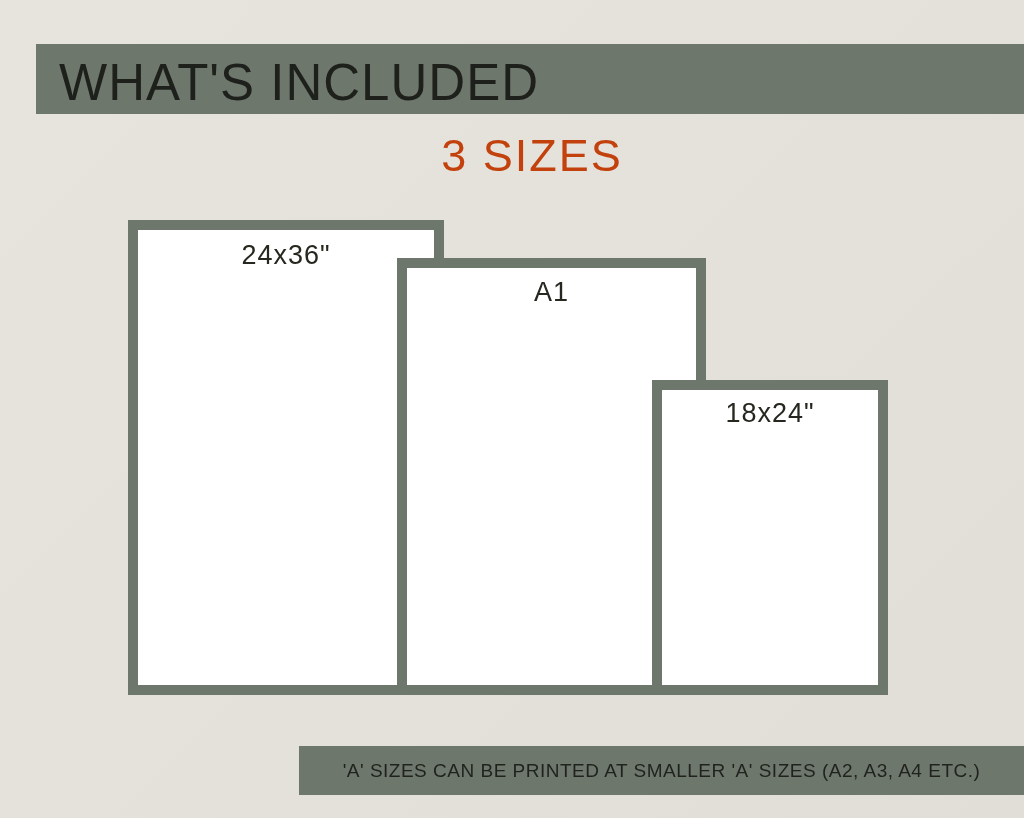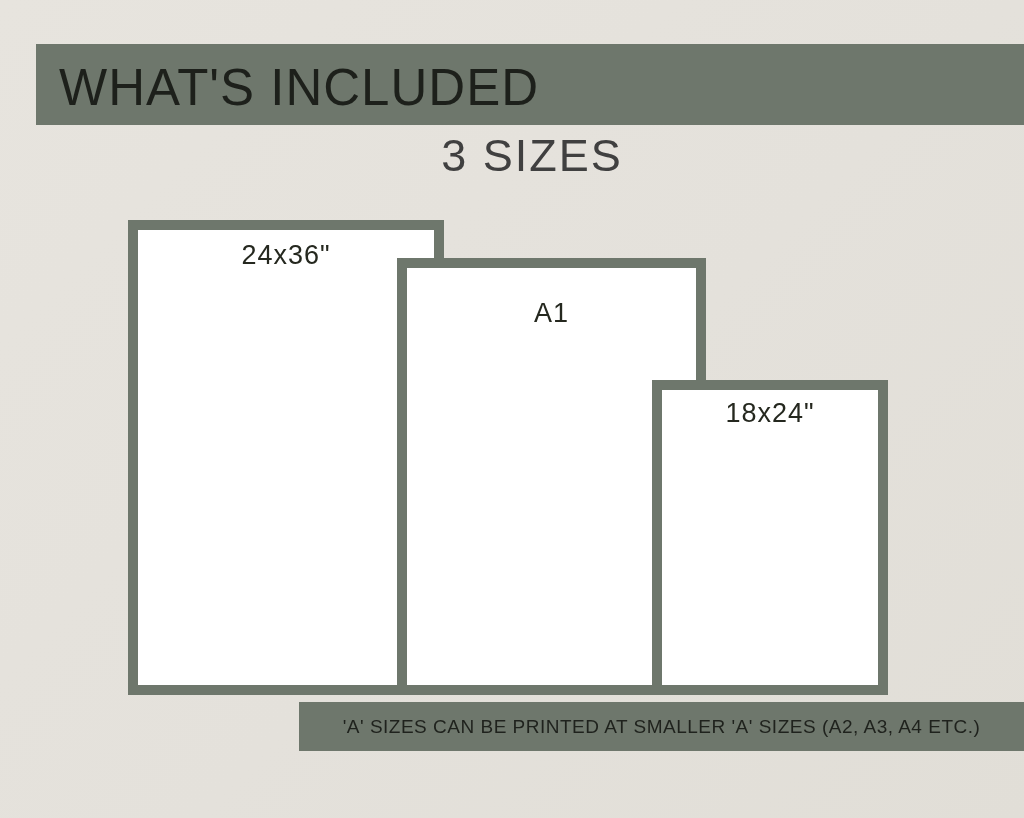--- a/index.html
+++ b/index.html
@@ -20,21 +20,21 @@
     position: absolute;
     inset: 0;
   }
 
   
   .header-band {
     position: absolute;
     left: 36px;
     top: 44px;
     width: 988px;
-    height: 81px;
+    height: 70px;
     background: #6e776c;
     display: flex;
     align-items: center;
   }
   .header-title {
     padding-left: 23px;
     padding-top: 6px;
     font-size: 51px;
     font-weight: 400;
     letter-spacing: 1px;
@@ -44,21 +44,21 @@
 
   
   .subtitle {
     position: absolute;
     left: 532px;
     top: 130px;
     transform: translateX(-50%);
     font-size: 45px;
     font-weight: 400;
     letter-spacing: 2px;
-    color: #404040;
+    color: #c2410c;
     white-space: nowrap;
   }
 
   
   .size-rect {
     position: absolute;
     box-sizing: border-box;
     background: #ffffff;
     border: 10px solid #6e776c;
   }
@@ -86,28 +86,28 @@
   .size-label {
     width: 100%;
     text-align: center;
     font-size: 27px;
     line-height: 31px;
     letter-spacing: 1px;
     color: #25281f;
     white-space: nowrap;
   }
   .rect-24x36 .size-label { padding-top: 10px; }
-  .rect-a1     .size-label { padding-top: 9px; margin-top: 21px; }
+  .rect-a1     .size-label { padding-top: 9px; }
   .rect-18x24  .size-label { padding-top: 8px; }
 
   
   .footnote-band {
     position: absolute;
     left: 299px;
-    top: 702px;
+    top: 746px;
     width: 725px;
     height: 49px;
     background: #6e776c;
     display: flex;
     align-items: center;
     justify-content: center;
   }
   .footnote-text {
     font-size: 19px;
     letter-spacing: 0.5px;

